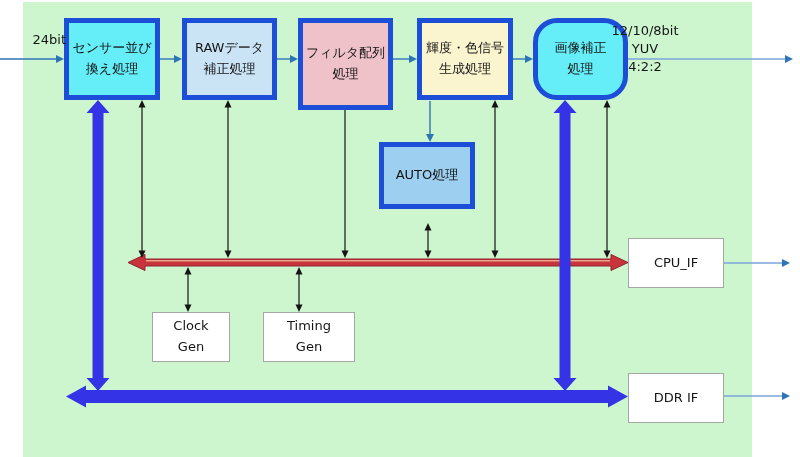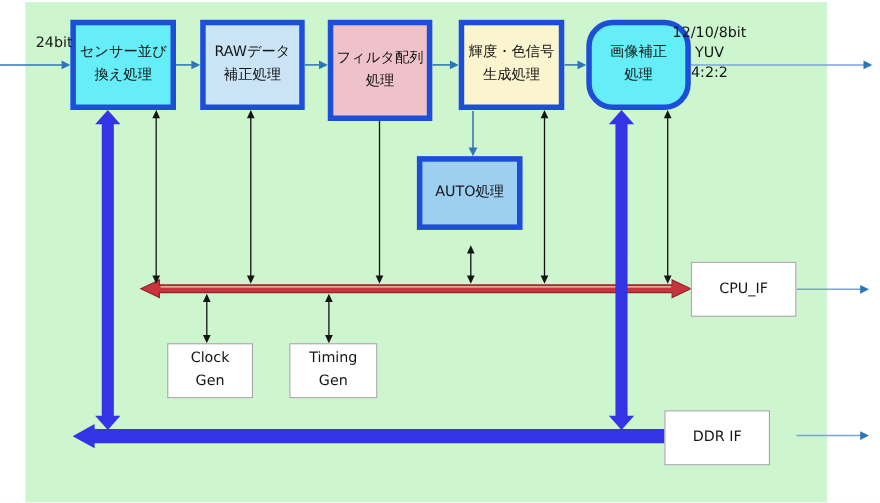--- a/index.html
+++ b/index.html
@@ -146,28 +146,28 @@
     <span>画像補正
 処理</span>
   </div>
   <div class="block colored" style="left: 379px; top: 142px; width: 96px; height: 67px; background-color: rgb(156, 207, 240);">
     <span>AUTO処理</span>
   </div>
   <div class="block plain" style="left:152px; top:312px; width:78px; height:50px;">
     <span>Clock
 Gen</span>
   </div>
-  <div class="block plain" style="left:263px; top:312px; width:80px; height:50px;">
+  <div class="block plain" style="left:263px; top:312px; width:92px; height:50px;">
     <span>Timing
 Gen</span>
   </div>
   <div class="block plain" style="left:628px; top:238px; width:96px; height:50px;">
     <span>CPU_IF</span>
   </div>
-  <div class="block plain" style="left:604px; top:373px; width:96px; height:50px;">
+  <div class="block plain" style="left:628px; top:373px; width:96px; height:50px;">
     <span>DDR IF</span>
   </div>
 
   <div class="floatlabel" style="left:18px; top:31px; width:48px; text-align:right;">24bit</div>
   <div class="floatlabel" style="left:600px; top:22px; width:90px;">12/10/8bit
 YUV
 4:2:2</div>
 
 </div>
 

